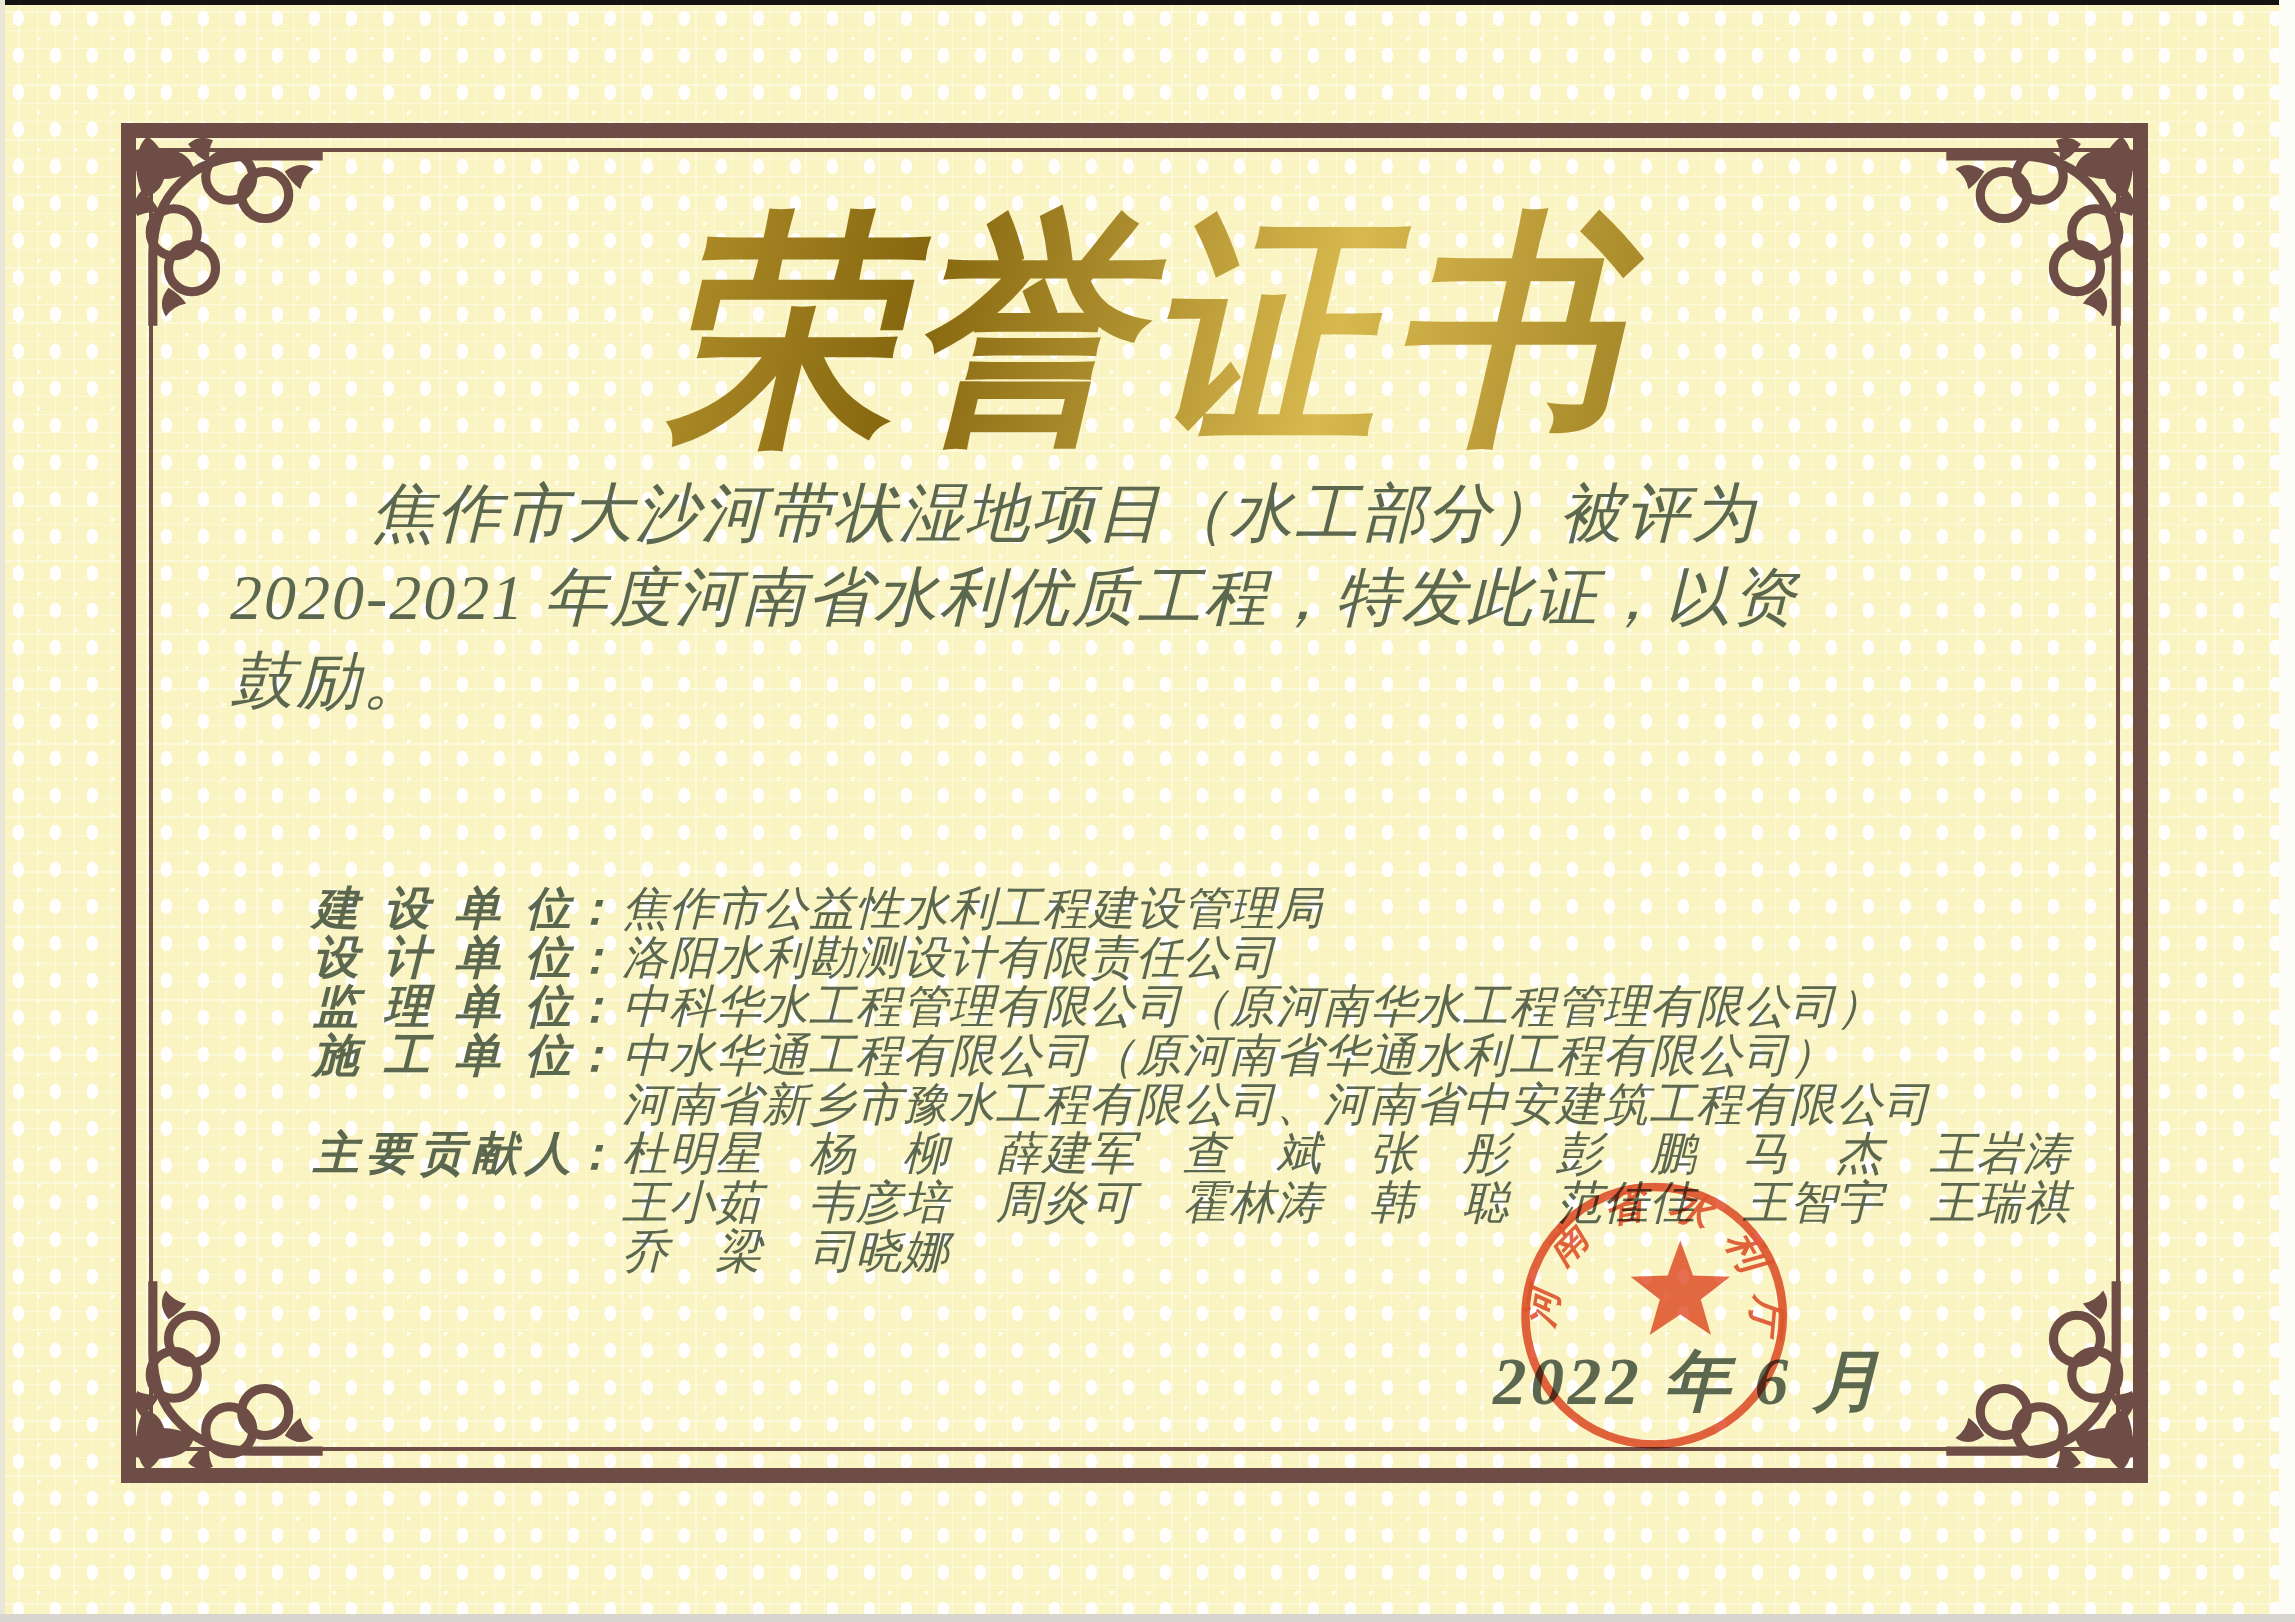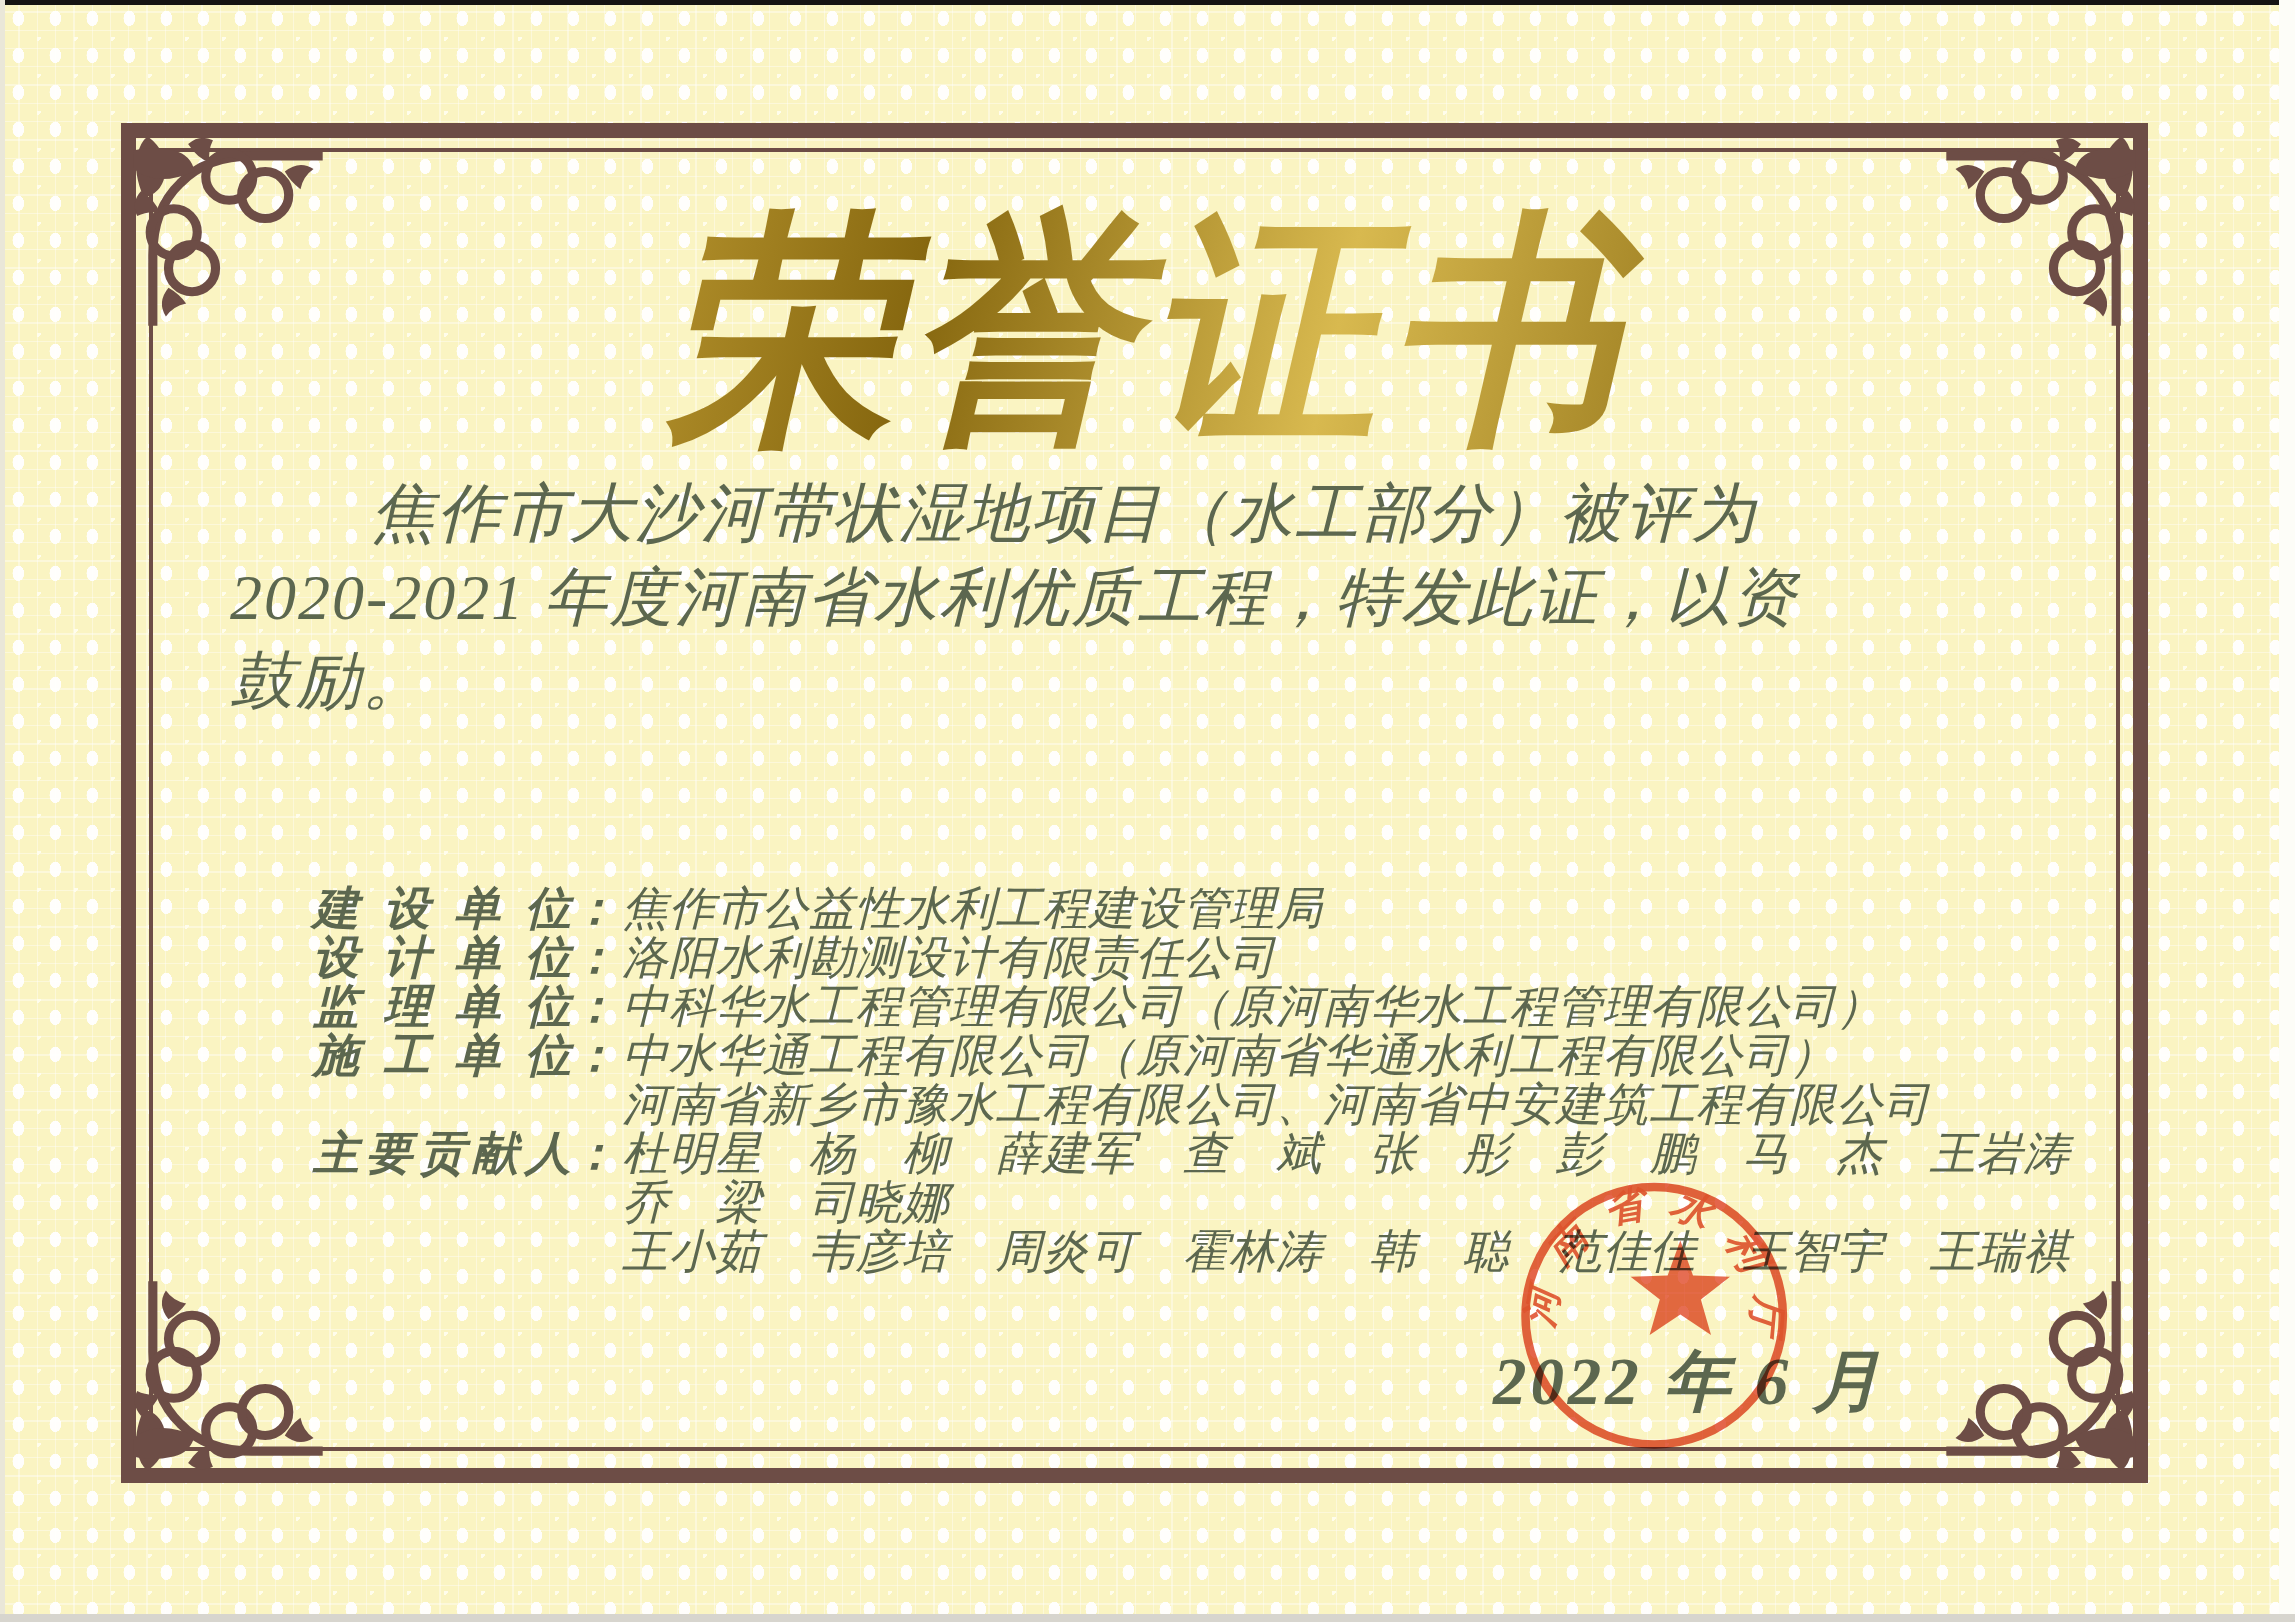--- a/index.html
+++ b/index.html
@@ -207,26 +207,26 @@
         <span class="val">河南省新乡市豫水工程有限公司、河南省中安建筑工程有限公司</span>
     </div>
     <div class="row">
       <span class="lbl">主要贡献人</span>
         <span class="col">：</span>
         <span class="val">杜明星　杨　柳　薛建军　查　斌　张　彤　彭　鹏　马　杰　王岩涛</span>
     </div>
     <div class="row">
       <span class="lbl"></span>
         <span class="col"></span>
-        <span class="val">乔　梁　司晓娜</span>
+        <span class="val">王小茹　韦彦培　周炎可　霍林涛　韩　聪　范佳佳　王智宇　王瑞祺</span>
     </div>
     <div class="row">
       <span class="lbl"></span>
         <span class="col"></span>
-        <span class="val">王小茹　韦彦培　周炎可　霍林涛　韩　聪　范佳佳　王智宇　王瑞祺</span>
+        <span class="val">乔　梁　司晓娜</span>
     </div>
   </div>
 
   <div class="date">2022 年 6 月</div>
 
   <svg class="seal" viewBox="0 0 424 434">
     <circle cx="210" cy="215" r="197" fill="none" stroke="#e04b2b" stroke-width="13" opacity="0.92"></circle>
     <path id="sealArc" d="M 60.3,241 A 152 152 0 1 1 359.7,241" fill="none"></path>
     <text opacity="0.92">
       <textPath href="#sealArc" startOffset="6">河南省水利厅</textPath>

